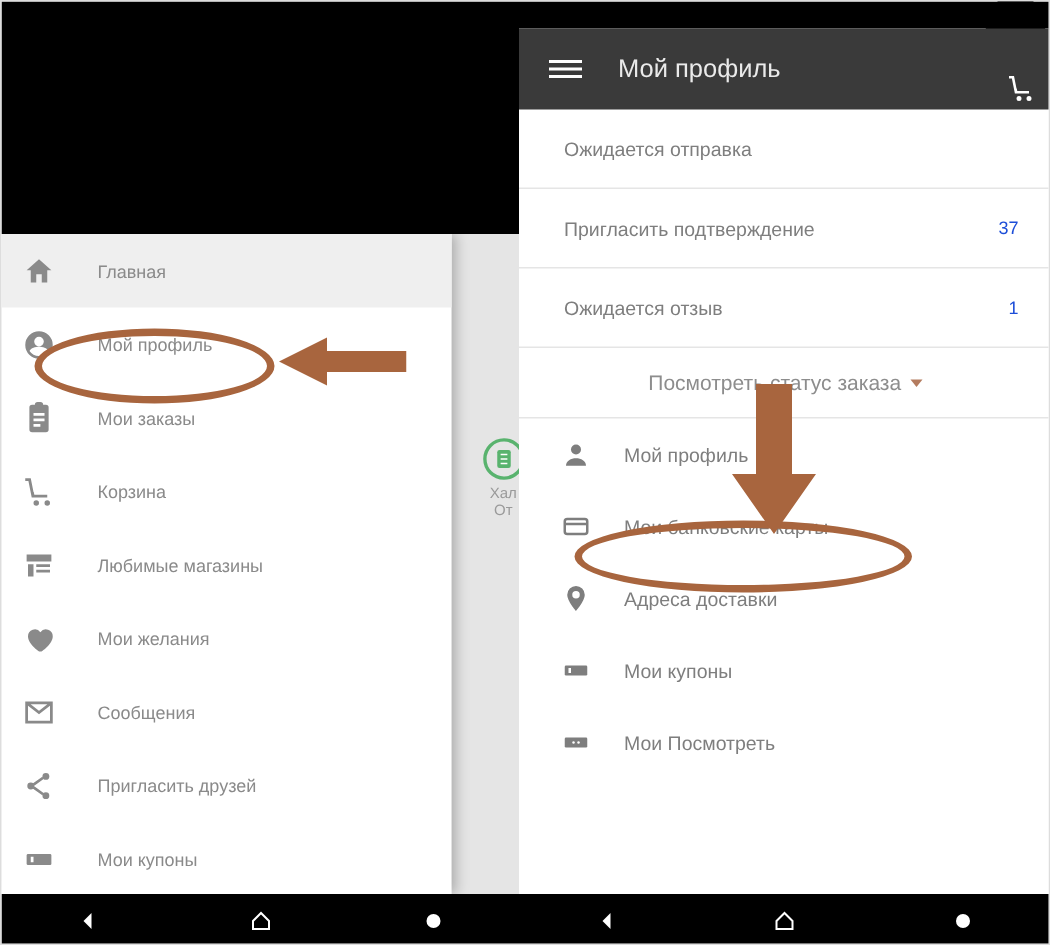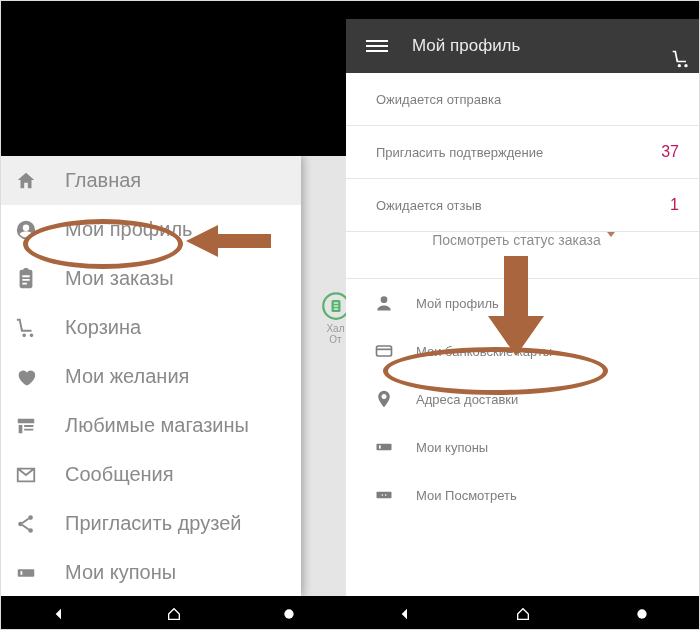--- a/index.html
+++ b/index.html
@@ -3,21 +3,21 @@
 <meta charset="utf-8">
 <style>
   html,body{margin:0;padding:0;font-family:"Segoe UI",Arial,sans-serif;background:#fff;}
   #stage{position:relative;width:700px;height:630px;overflow:hidden;border:1px solid #ddd;box-sizing:border-box;}
 
   
   #left{position:absolute;left:0;top:0;width:345px;height:630px;background:#fff;}
   #left .blackbar{position:absolute;left:0;top:0;width:345px;height:155px;background:#000;}
   #left .drawer{position:absolute;left:0;top:155px;width:300px;height:440px;background:#fff;
     box-shadow:3px 0 8px rgba(0,0,0,.25);}
-  #left .drawer .item{display:flex;align-items:center;height:49px;padding-left:14px;color:#8a8a8a;font-size:20px;cursor:pointer;}
+  #left .drawer .item{display:flex;align-items:center;height:49px;padding-left:14px;color:#8a8a8a;font-size:12px;cursor:pointer;}
   #left .drawer .item:first-child{background:#efefef;}
   #left .drawer .item svg{width:22px;height:22px;fill:#8a8a8a;margin-right:28px;flex-shrink:0;}
   #left .backdrop{position:absolute;left:300px;top:155px;width:45px;height:440px;background:rgba(0,0,0,.1);}
   #left .peek{position:absolute;left:312px;top:290px;width:45px;color:#9a9a9a;font-size:10px;text-align:center;}
   #left .peek svg{width:30px;height:30px;fill:none;stroke:#59b36e;stroke-width:3;}
   #left .navbar,#right .navbar{position:absolute;left:0;bottom:0;height:35px;width:100%;background:#000;
     display:flex;align-items:center;justify-content:space-around;}
   .navbar svg{width:16px;height:16px;fill:#fff;}
 
   
@@ -27,22 +27,22 @@
   #right .appbar{position:absolute;left:0;top:18px;width:355px;height:54px;background:#3a3a3a;color:#eaeaea;
     display:flex;align-items:center;font-size:17px;}
   #right .appbar .burger{width:22px;margin:0 24px 0 20px;}
   #right .appbar .burger div{height:2px;background:#fff;margin:3px 0;}
   #right .appbar .cart{position:absolute;right:10px;top:30px;}
   #right .appbar .cart svg{width:20px;height:20px;fill:#fff;}
 
   #right .content{position:absolute;left:0;top:72px;width:355px;bottom:35px;overflow:hidden;}
   .status-row{display:flex;justify-content:space-between;align-items:center;height:52px;
     border-bottom:1px solid #e5e5e5;padding:0 22px 0 30px;color:#7e7e7e;font-size:13px;cursor:pointer;}
-  .status-row .cnt{color:#be185d;font-size:16px;}
-  .view-status{height:46px;display:flex;justify-content:center;color:#8d8d8d;font-size:14px;
+  .status-row .cnt{color:#1d4ed8;font-size:12px;}
+  .view-status{height:46px;display:flex;align-items:center;justify-content:center;color:#8d8d8d;font-size:14px;
     border-bottom:1px solid #e5e5e5;cursor:pointer;}
   .view-status .tri{margin-left:6px;width:0;height:0;border-left:4px solid transparent;border-right:4px solid transparent;
     border-top:5px solid #b47c5f;}
   .acct-row{display:flex;align-items:center;height:48px;padding-left:28px;color:#7e7e7e;font-size:13px;cursor:pointer;}
   .acct-row svg{width:20px;height:20px;fill:#7e7e7e;margin-right:22px;}
 
   
   .oval{position:absolute;border:5px solid #a8653e;border-radius:50%;pointer-events:none;}
   .arrow{position:absolute;fill:#a8653e;pointer-events:none;}
 </style>
@@ -86,29 +86,29 @@
         <span>Мои заказы</span>
       </div>
       <div class="item">
         <svg viewBox="0 0 24 24">
             <path d="M7 4h14l-2 8H8L6 2H2v2h2.3l2.4 12H18v-2H8.6l-.4-2H19l2-8zM8 20a2 2 0 104 0 2 2 0 00-4 0zm8 0a2 2 0 104 0 2 2 0 00-4 0z"></path>
           </svg>
         <span>Корзина</span>
       </div>
       <div class="item">
         <svg viewBox="0 0 24 24">
+            <path d="M3 4h18v5H3zM4 11h4v9H4zm6 0h10v2H10zm0 4h10v2H10z"></path>
+          </svg>
+        <span>Любимые магазины</span>
+      </div>
+      <div class="item">
+        <svg viewBox="0 0 24 24">
             <path d="M12 21s-8-5.3-8-11a5 5 0 019-3 5 5 0 019 3c0 5.7-8 11-8 11z"></path>
           </svg>
         <span>Мои желания</span>
-      </div>
-      <div class="item">
-        <svg viewBox="0 0 24 24">
-            <path d="M3 4h18v5H3zM4 11h4v9H4zm6 0h10v2H10zm0 4h10v2H10z"></path>
-          </svg>
-        <span>Любимые магазины</span>
       </div>
       <div class="item">
         <svg viewBox="0 0 24 24">
             <path d="M3 5h18v14H3zM3 5l9 7 9-7" fill="none" stroke="#8a8a8a" stroke-width="2"></path>
           </svg>
         <span>Сообщения</span>
       </div>
       <div class="item">
         <svg viewBox="0 0 24 24">
             <circle cx="6" cy="12" r="2.5"></circle>

